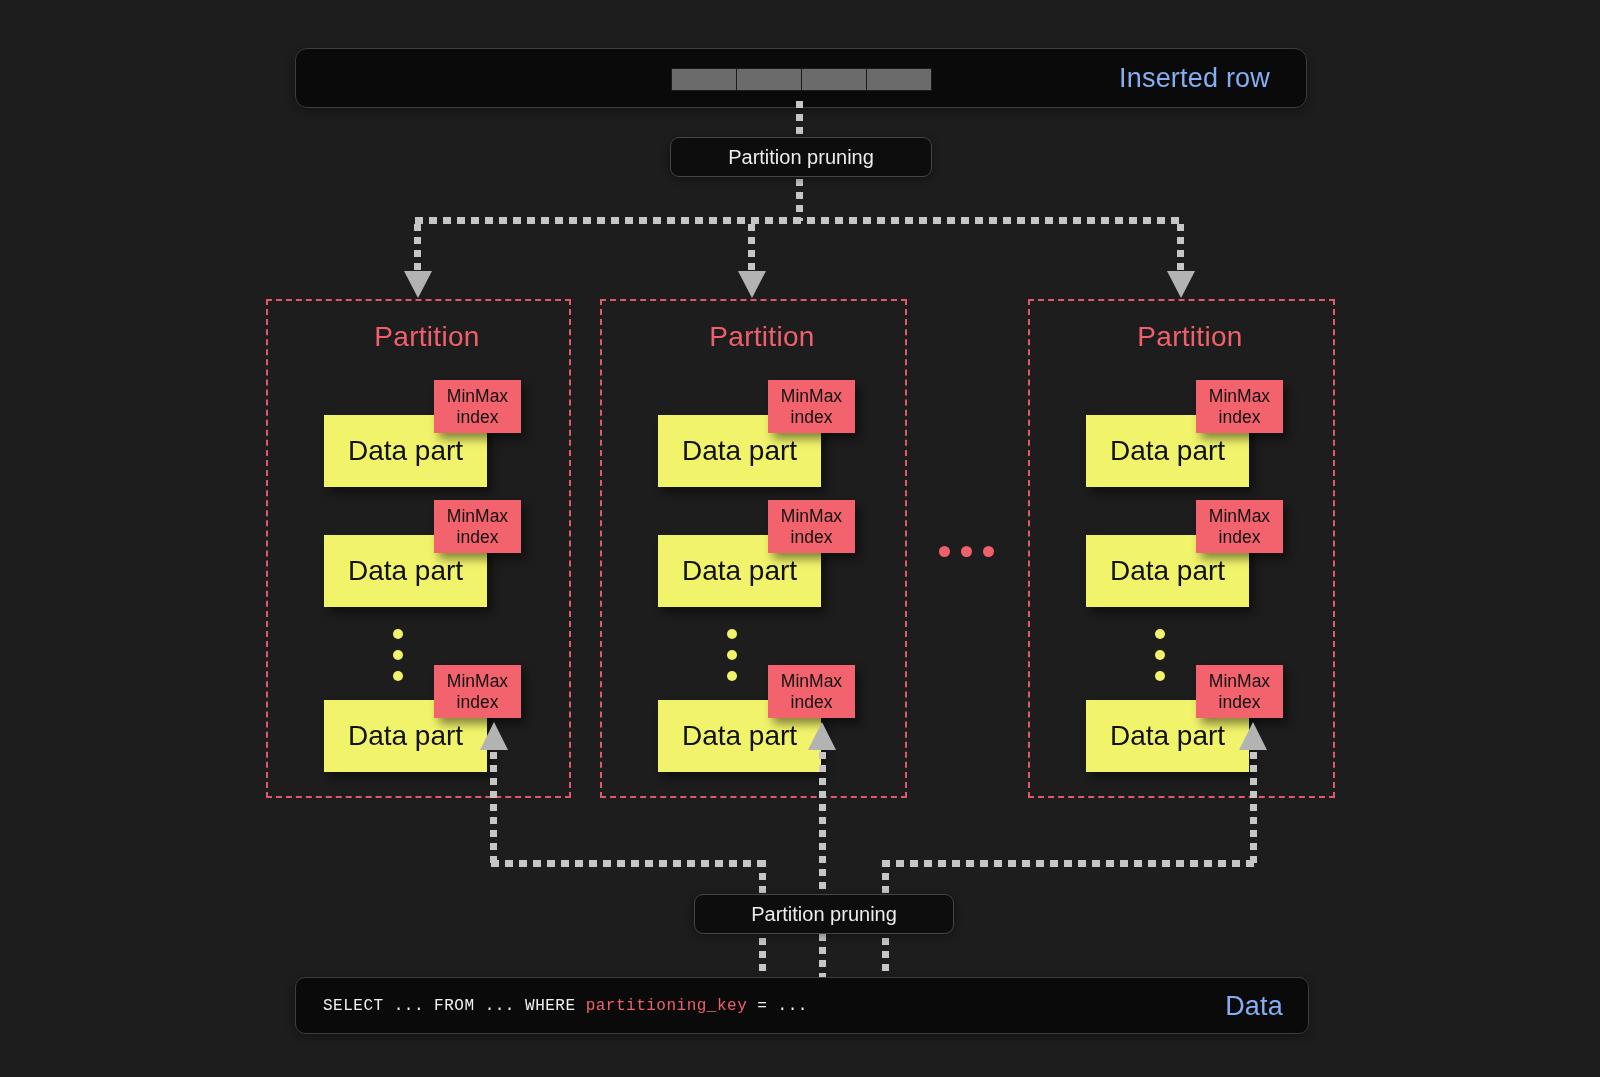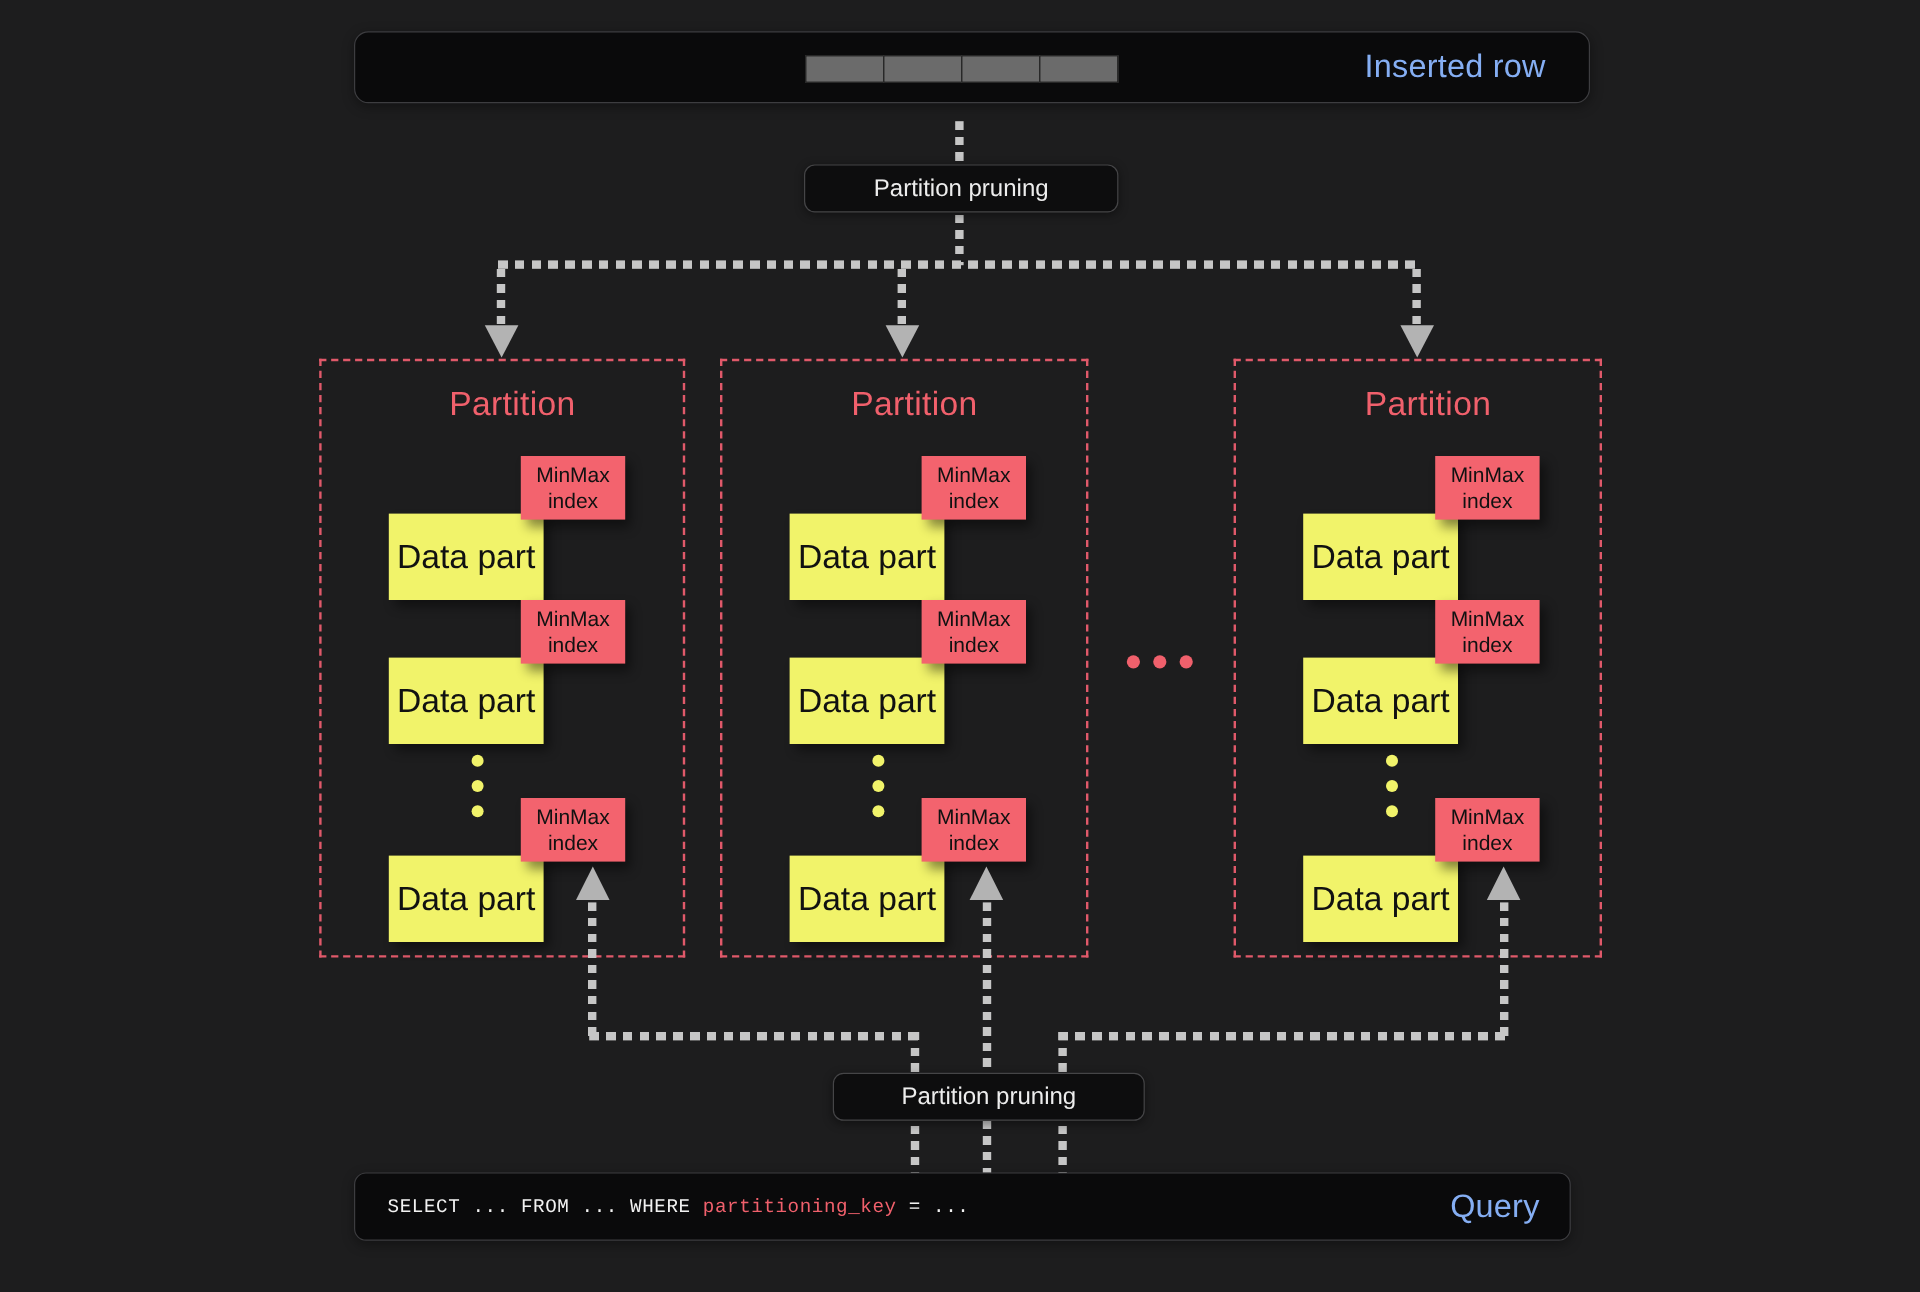--- a/index.html
+++ b/index.html
@@ -22,21 +22,21 @@
   html,body{margin:0;padding:0;background:var(--background);}
   #stage{
     position:relative;width:1600px;height:1077px;background:var(--background);
     font-family:"Liberation Sans",sans-serif;overflow:hidden;
   }
   
   .bar{
     position:absolute;background:var(--bar-bg);border:1px solid var(--bar-border);
     border-radius:12px;box-shadow:0 3px 10px rgba(0,0,0,.35);
   }
-  #inserted-row-bar{left:295px;top:26px;width:1010px;height:58px;padding-left:18px;}
+  #inserted-row-bar{left:295px;top:48px;width:1010px;height:58px;}
   #query-bar{left:295px;top:977px;width:1012px;height:55px;border-radius:10px;}
   .bar-label{
     position:absolute;right:36px;top:50%;transform:translateY(-50%);
     color:var(--accent-blue);font-size:27px;letter-spacing:.2px;
   }
   #query-bar .bar-label{right:25px;}
   .segments{position:absolute;left:375px;top:19px;display:flex;}
   .segment{
     width:64px;height:21px;background:var(--segment-gray);
     border:1px solid #1c1c1c;margin-right:-1px;
@@ -83,25 +83,24 @@
     border:2px dashed var(--partition-border);box-sizing:border-box;
   }
   #partition-1{left:266px;width:305px;}
   #partition-2{left:600px;width:307px;}
   #partition-3{left:1028px;width:307px;}
   .partition-title{
     position:absolute;left:0;right:0;top:20px;text-align:center;
     color:var(--accent-red);font-size:28px;letter-spacing:.3px;padding-left:17px;
   }
   .data-part{
-    position:absolute;left:56px;width:129px;height:72px;background:var(--data-part-bg);
+    position:absolute;left:56px;width:163px;height:72px;background:var(--data-part-bg);
     display:flex;align-items:center;justify-content:center;
     color:var(--text-dark);font-size:28px;z-index:1;
     box-shadow:5px 6px 9px rgba(0,0,0,.45);
-    margin-top:13px;
   }
   .dp-1{top:114px;} .dp-2{top:234px;} .dp-3{top:399px;}
   .minmax{
     position:absolute;left:166px;width:87px;height:53px;background:var(--minmax-bg);
     display:flex;align-items:center;justify-content:center;text-align:center;
     color:var(--text-dark);font-size:17.5px;line-height:1.18;z-index:2;
     box-shadow:5px 6px 9px rgba(0,0,0,.45);
   }
   .mm-1{top:79px;} .mm-2{top:199px;} .mm-3{top:364px;}
   .vdots{
@@ -203,16 +202,16 @@
   <div class="vline" style="left:819px;top:752px;height:225px;"></div>
 
   <div class="hline" style="left:882px;top:860px;width:375px;"></div>
   <div class="vline" style="left:882px;top:860px;height:117px;"></div>
   <div class="vline" style="left:1250px;top:752px;height:115px;"></div>
 
   <div id="pruning-label" class="pill">Partition pruning</div>
 
   <div id="query-bar" class="bar">
     <div class="sql"><span>SELECT ... FROM ... WHERE </span><span class="hl">partitioning_key</span><span> = ...</span></div>
-    <div class="bar-label">Query</div>
+    <div class="bar-label">Data</div>
   </div>
 
 </div>
 
 </body></html>

